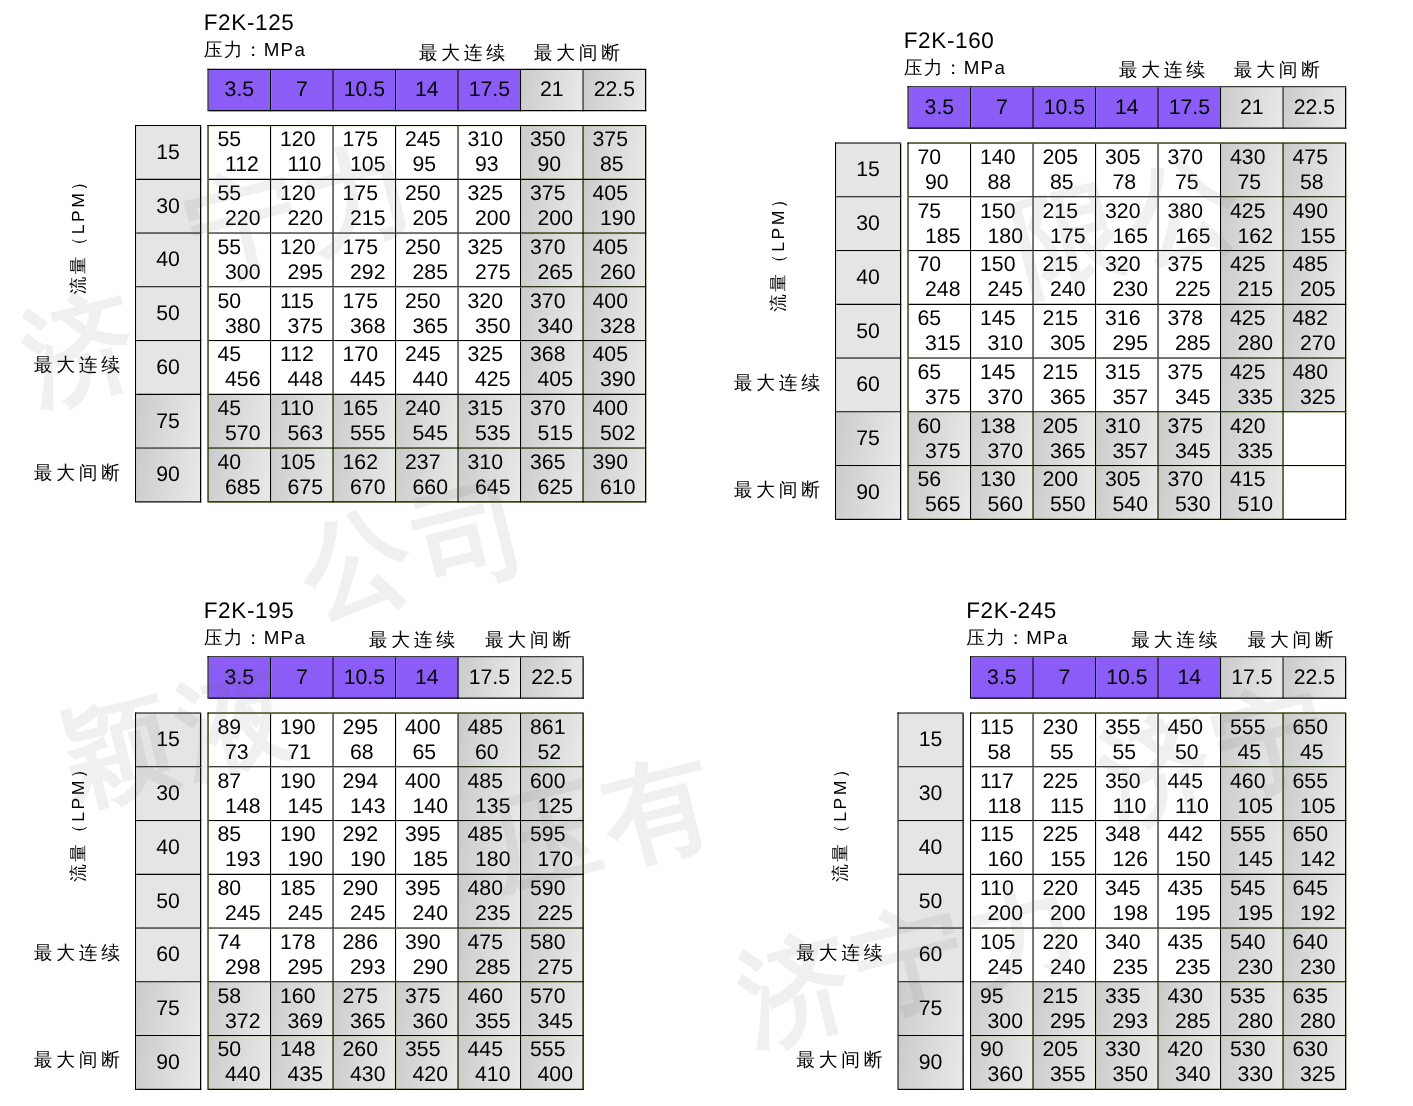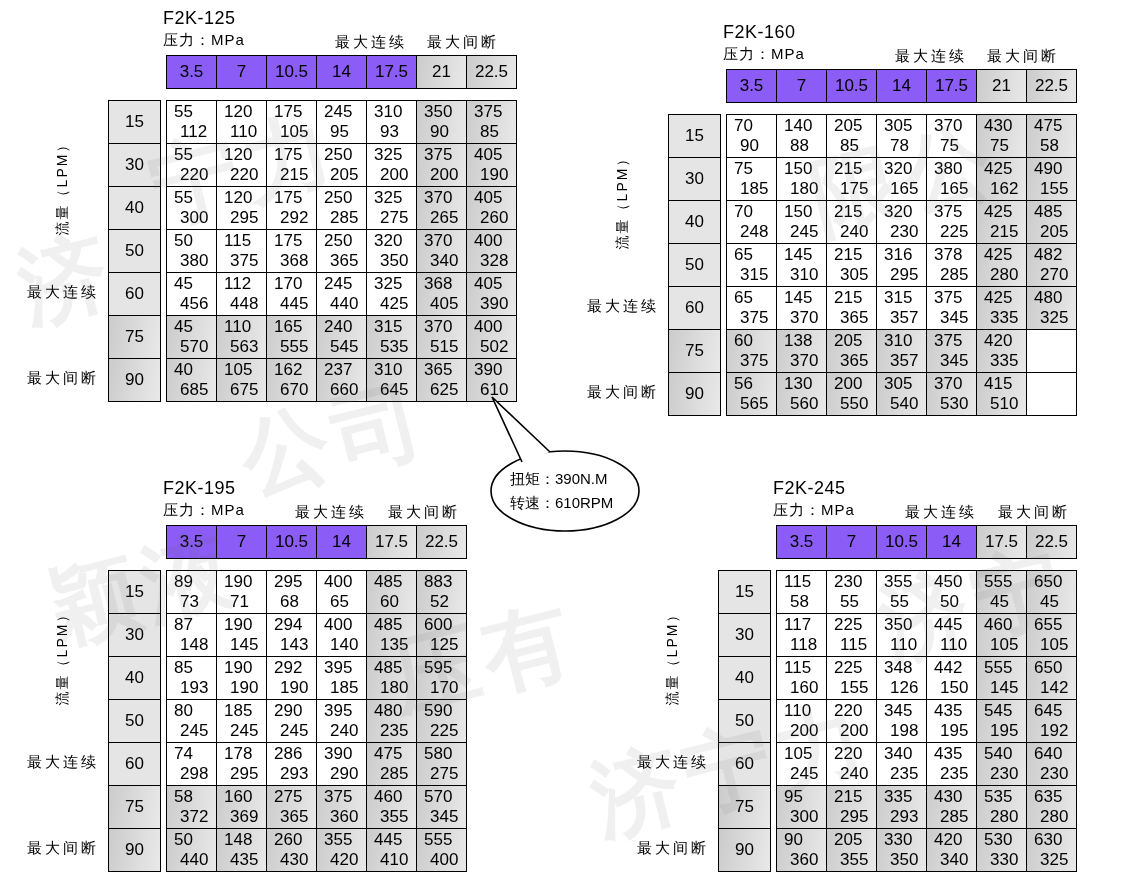--- a/index.html
+++ b/index.html
@@ -538,21 +538,21 @@
         </div>
         <div class="bcell">
           <div class="tq">400</div>
           <div class="sp">65</div>
         </div>
         <div class="bcell shade">
           <div class="tq">485</div>
           <div class="sp">60</div>
         </div>
         <div class="bcell shade">
-          <div class="tq">883</div>
+          <div class="tq">861</div>
           <div class="sp">52</div>
         </div>
         <div class="bcell">
           <div class="tq">87</div>
           <div class="sp">148</div>
         </div>
         <div class="bcell">
           <div class="tq">190</div>
           <div class="sp">145</div>
         </div>
@@ -885,31 +885,20 @@
           <div class="tq">530</div>
           <div class="sp">330</div>
         </div>
         <div class="bcell shade">
           <div class="tq">630</div>
           <div class="sp">325</div>
         </div>
       </div>
   </div>
 
-  <div class="callout">
-    <svg width="190" height="165">
-      <ellipse cx="85" cy="106" rx="74" ry="40" fill="#ffffff" stroke="#000000" stroke-width="1.6"></ellipse>
-      <path d="M12,12 L42,77 L70,67 Z" fill="#ffffff" stroke="none"></path>
-      <path d="M42,77 L12,12 L70,67" fill="none" stroke="#000000" stroke-width="1.6"></path>
-    </svg>
-    <div class="callout-text">
-      <div>扭矩：390N.M</div>
-      <div>转速：610RPM</div>
-    </div>
-  </div>
 
   <div id="wm-layer">
       <div class="wm" style="left: 150px; top: 110px;">宁力</div>
       <div class="wm" style="left: 20px; top: 220px;">济</div>
       <div class="wm" style="left: 240px; top: 380px;">公司</div>
       <div class="wm" style="left: 50px; top: 530px;">颖液</div>
       <div class="wm" style="left: 390px; top: 600px;">压有</div>
       <div class="wm" style="left: 590px; top: 710px;">济宁力</div>
       <div class="wm" style="left: 810px; top: 120px;">限公</div>
       <div class="wm" style="left: 880px; top: 545px;">济宁</div>

